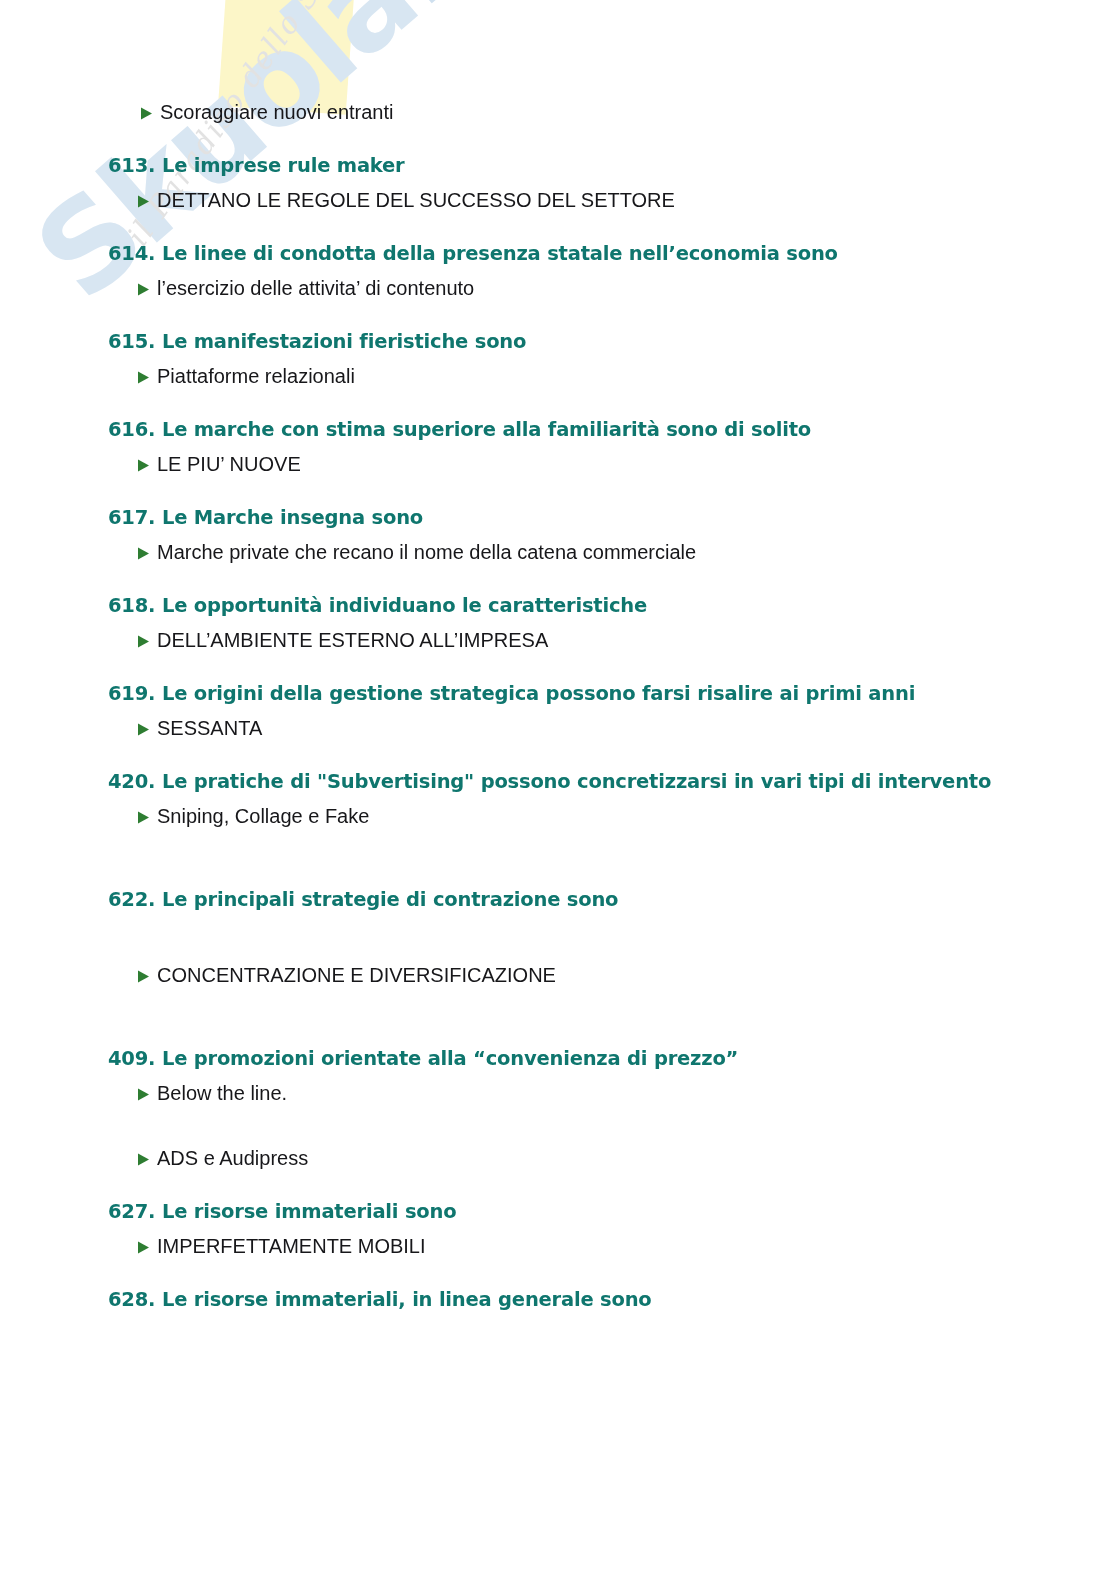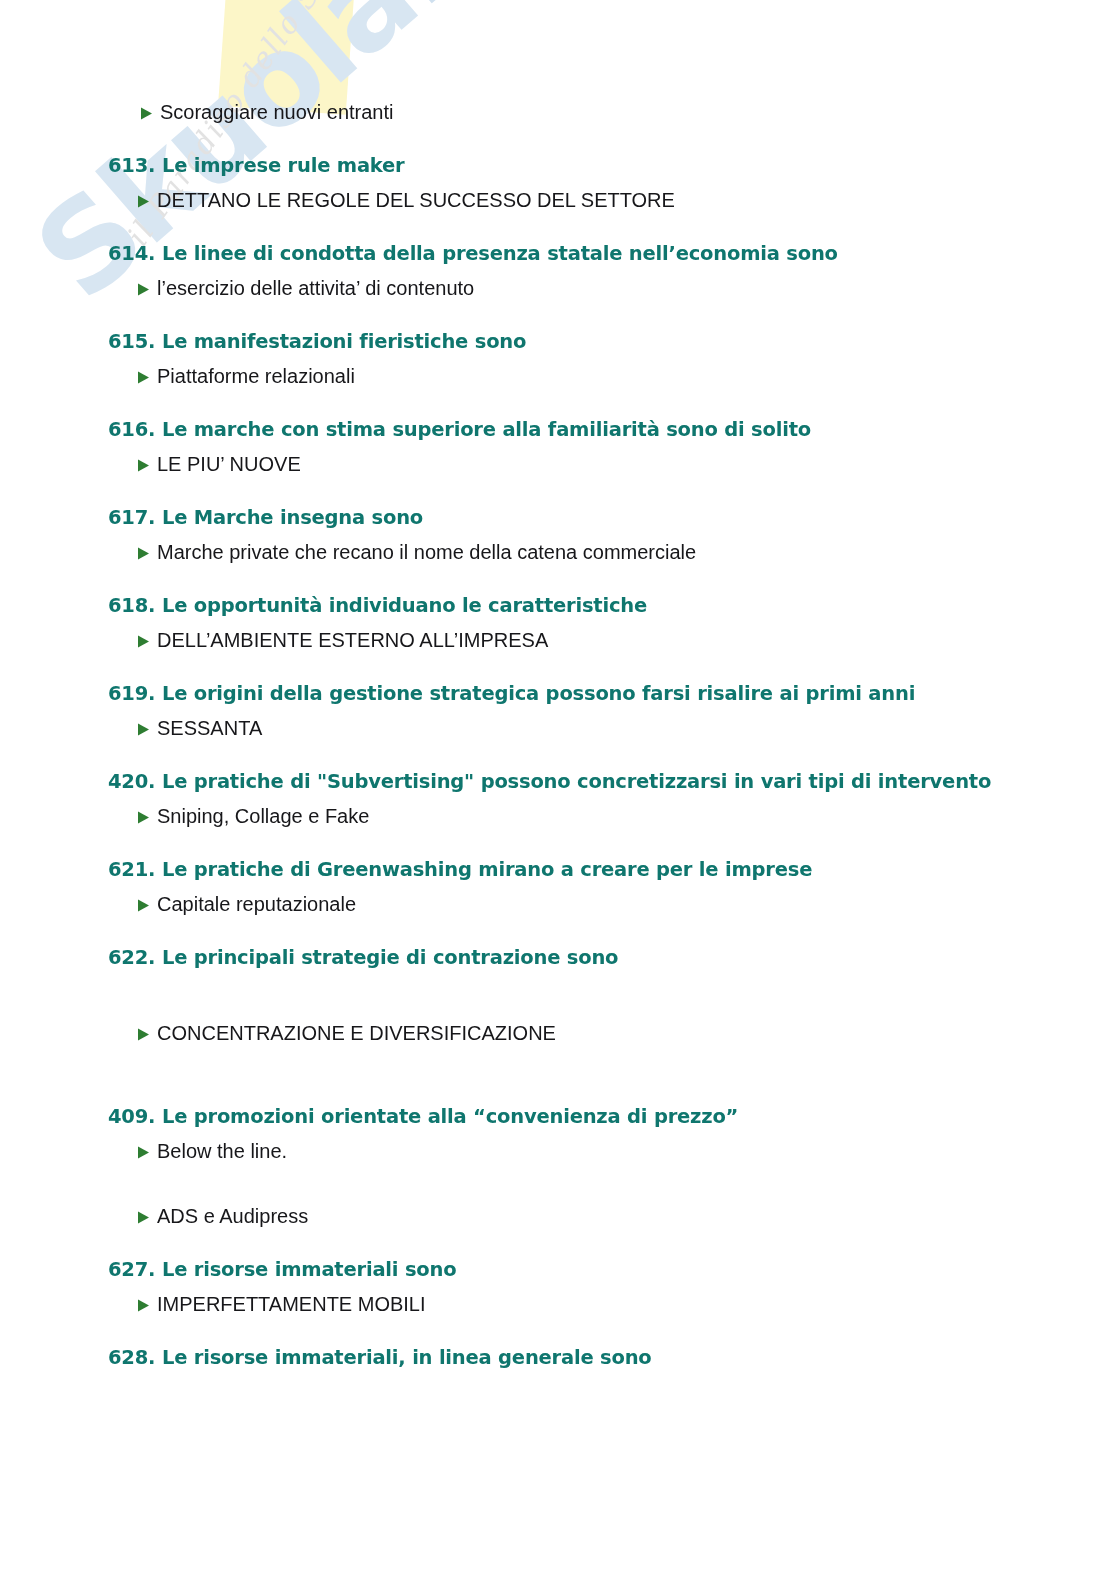--- a/index.html
+++ b/index.html
@@ -264,32 +264,20 @@
           <div class="answer-row">
             <span class="bullet">
               <svg width="13" height="13" viewBox="0 0 13 13" aria-hidden="true">
                 <polygon points="1,0.5 12,6.5 1,12.5" fill="#2e7d32"></polygon>
               </svg>
             </span>
             <span class="answer">Sniping, Collage e Fake</span>
           </div>
         </div>
         <div class="sp-qgap"></div>
-        <div class="entry">
-          <div class="question"><span>621.</span><span> Le pratiche di Greenwashing mirano a creare per le imprese</span></div>
-          <div class="sp-agap"></div>
-          <div class="answer-row">
-            <span class="bullet">
-              <svg width="13" height="13" viewBox="0 0 13 13" aria-hidden="true">
-                <polygon points="1,0.5 12,6.5 1,12.5" fill="#2e7d32"></polygon>
-              </svg>
-            </span>
-            <span class="answer">Capitale reputazionale</span>
-          </div>
-        </div>
         <div class="sp-qgap"></div>
         <div class="entry">
           <div class="question"><span>622.</span><span> Le principali strategie di contrazione sono</span></div>
           <div class="sp-agap"></div>
         </div>
         <div class="sp-qgap"></div>
         <div class="entry">
           <div class="sp-agap"></div>
           <div class="answer-row">
             <span class="bullet">

